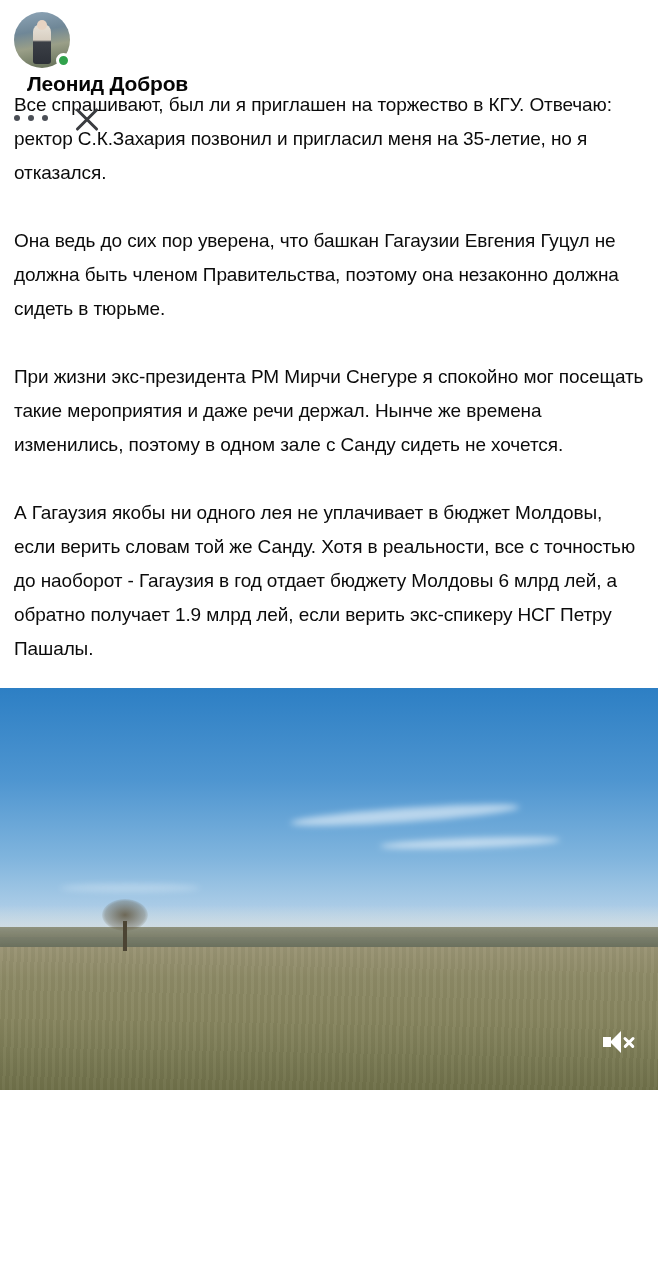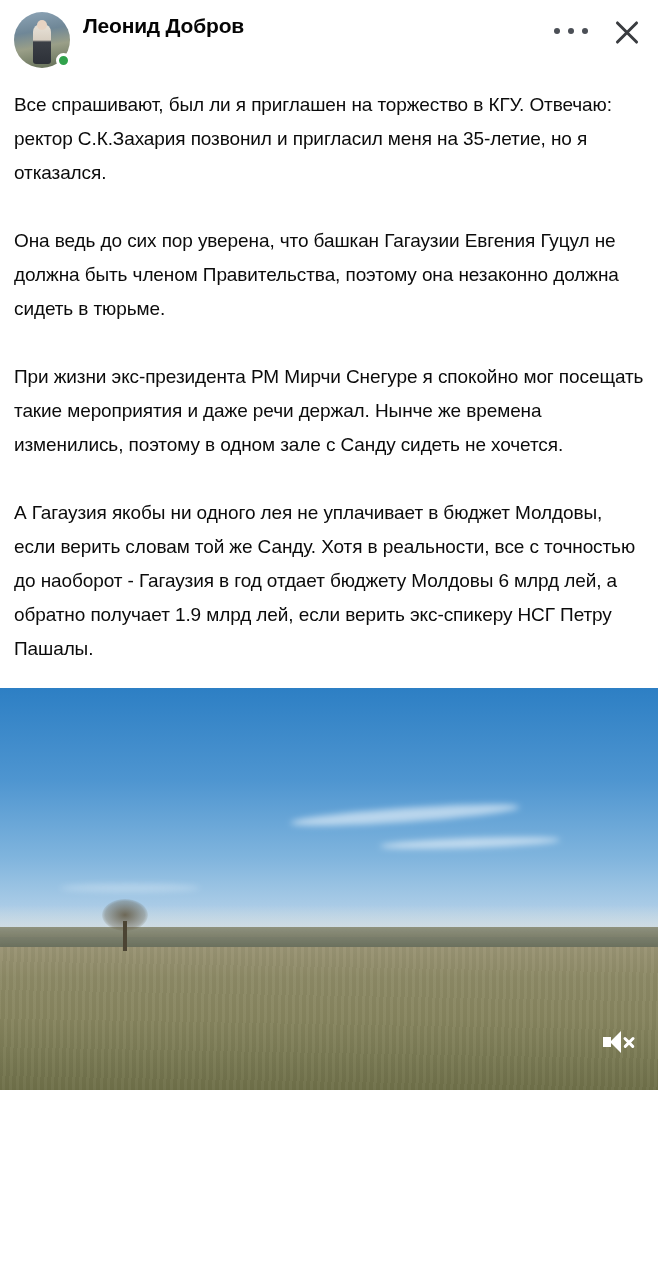--- a/index.html
+++ b/index.html
@@ -18,20 +18,21 @@
     display: flex;
     flex-direction: column;
   }
 
   
   .post-header {
     display: flex;
     align-items: flex-start;
     padding: 10px 14px 6px 14px;
     height: 84px;
+    flex-direction: column;
   }
   .avatar-wrap {
     position: relative;
     width: 56px;
     height: 56px;
     flex: 0 0 56px;
     margin-top: 2px;
   }
   .avatar {
     width: 56px;

